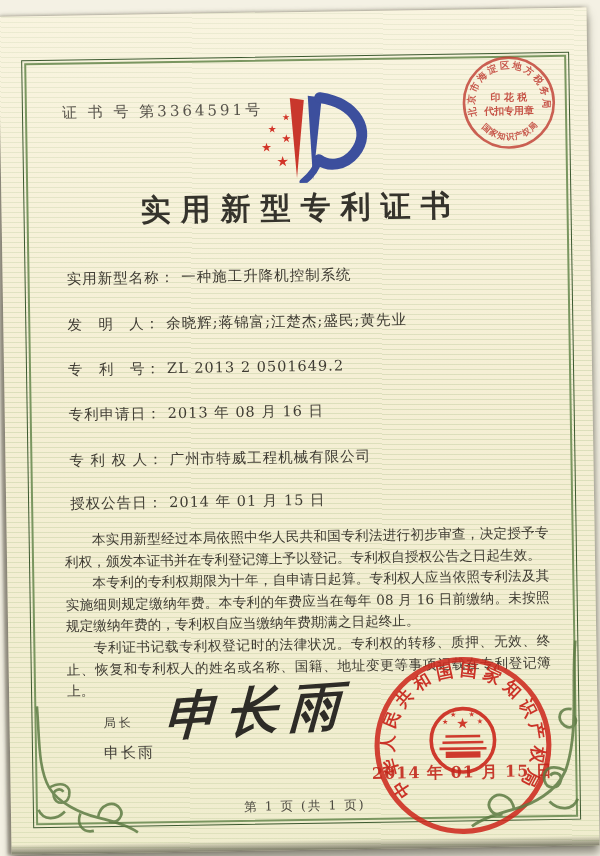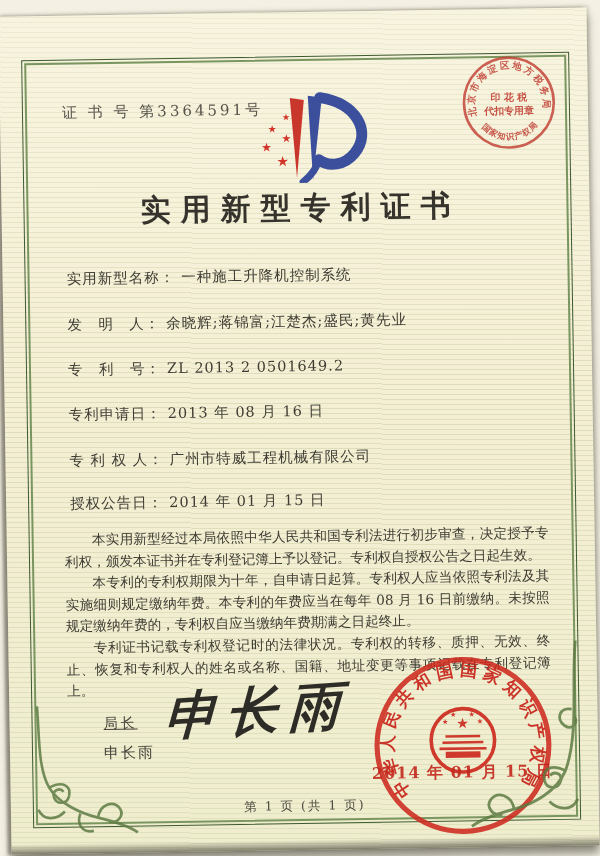--- a/index.html
+++ b/index.html
@@ -37,21 +37,21 @@
   .field-row:nth-child(1){top:254px;}
   .field-row:nth-child(2){top:300px;}
   .field-row:nth-child(3){top:345px;}
   .field-row:nth-child(4){top:390px;}
   .field-row:nth-child(5){top:436px;}
   .field-row:nth-child(6){top:479px;}
   
   .body-text{position:absolute;left:58px;right:46px;top:514px;color:#3f3c33;}
   .body-text p{margin:0;font-size:13.6px;line-height:21.6px;text-align:justify;text-indent:2em;}
   
-  .sig-title{position:absolute;left:94px;top:700px;font-size:14px;color:#44413a;letter-spacing:3px;text-decoration:underline;}
+  .sig-title{position:absolute;left:94px;top:700px;font-size:12px;color:#44413a;letter-spacing:3px;}
   .sig-name{position:absolute;left:94px;top:729px;font-size:15px;color:#44413a;letter-spacing:2px;}
   .handwriting{
     position:absolute;left:155px;top:664px;font-size:52px;color:#2e2c27;
     font-style:italic;font-weight:600;letter-spacing:10px;white-space:nowrap;
     transform:rotate(-3deg) skewX(-6deg);
   }
   
   .tax-seal{position:absolute;left:461px;top:46px;width:96px;height:96px;opacity:.92;}
   .office-seal{position:absolute;left:362px;top:645px;width:182px;height:182px;}
   .seal-date{position:absolute;left:360px;top:753px;width:184px;text-align:center;

